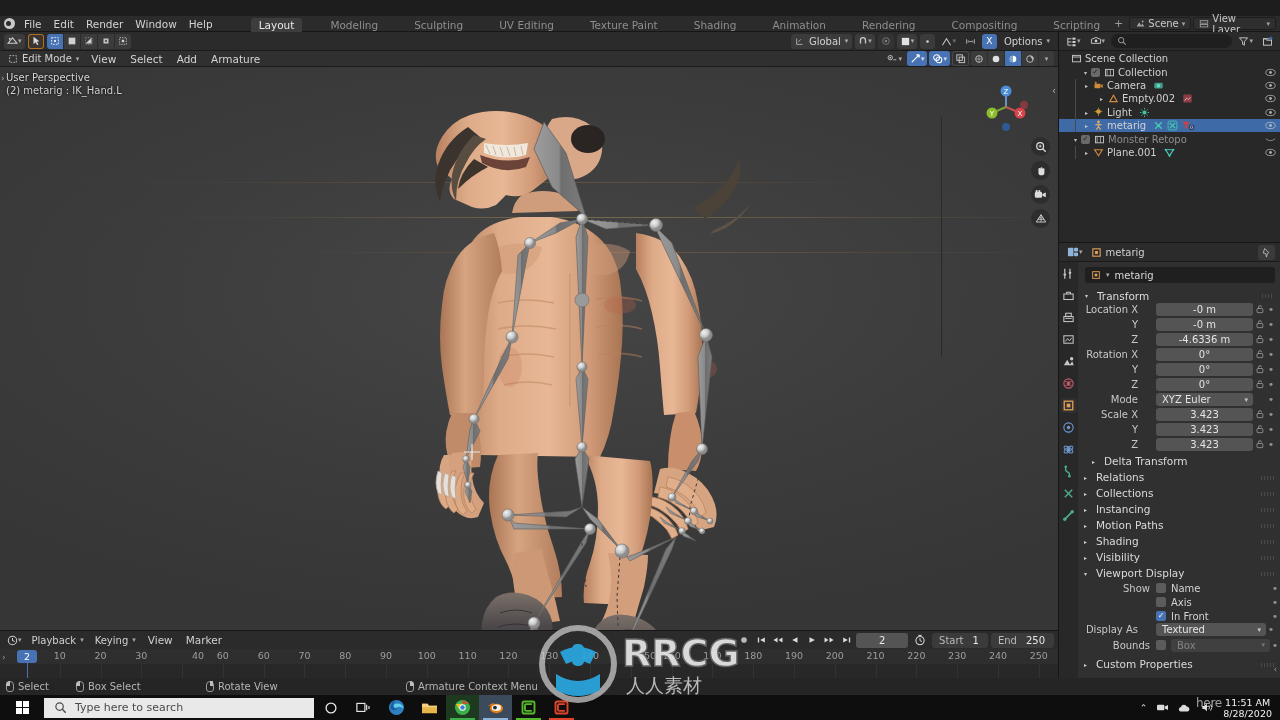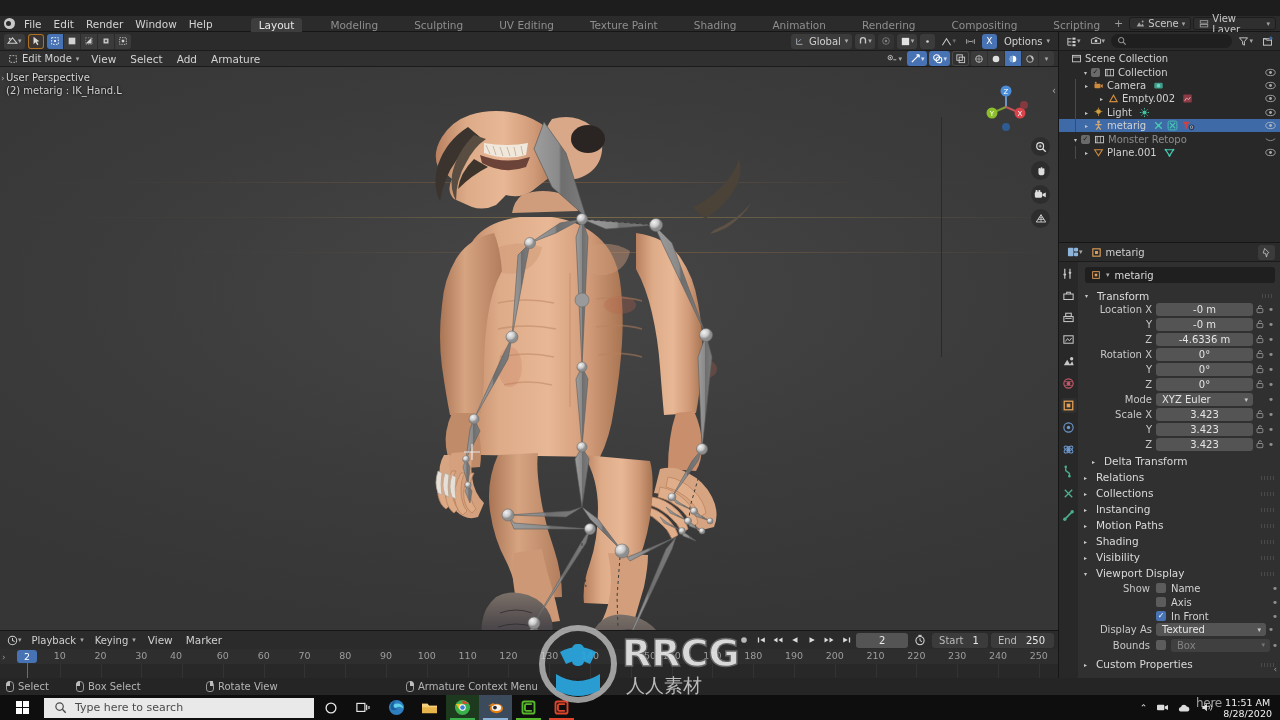--- a/index.html
+++ b/index.html
@@ -253,21 +253,21 @@
   .panel-head .gr {
     position: absolute; right: 6px; top: 6px; width: 12px; height: 4px;
     background-image: repeating-linear-gradient(90deg, #4a4a4a 0 1px, transparent 1px 3px);
   }
   .ptri { font-size: 6px; color: #c8c8c8; width: 8px; }
   .prow {
     height: 13px; display: flex; align-items: center; margin: 0 4px 2px 0;
     font-size: 10px;
   }
   .prow .plabel {
-    width: 78px; text-align: right; padding-right: 4px; color: #c7c7c7;
+    width: 78px; text-align: right; padding-right: 18px; color: #c7c7c7;
     white-space: nowrap; overflow: hidden;
   }
   .pval {
     flex: 1; height: 13px; background: #545454; border-radius: 3px;
     display: flex; align-items: center; justify-content: center;
     font-size: 10px; color: #e4e4e4; position: relative;
   }
   .pval.dropdown { justify-content: flex-start; padding-left: 6px; background: #545454; }
   .pval.dropdown .caret2 { position: absolute; right: 5px; font-size: 7px; opacity: .8; }
   .lockico { width: 13px; text-align: center; color: #9c9c9c; font-size: 9px; flex: 0 0 auto; }
@@ -924,21 +924,21 @@
         <span class="lbl">End</span>
         <span class="val">250</span>
       </div>
     </div>
   </div>
 
   <div class="tl-ruler" id="tl-ruler">
       <div class="tick" style="left: 59.7143px;">10</div>
       <div class="tick" style="left: 100.508px;">20</div>
       <div class="tick" style="left: 141.302px;">30</div>
-      <div class="tick" style="left: 176px;">40</div>
+      <div class="tick" style="left: 198px;">40</div>
       <div class="tick" style="left: 222.889px;">60</div>
       <div class="tick" style="left: 263.683px;">60</div>
       <div class="tick" style="left: 304.476px;">70</div>
       <div class="tick" style="left: 345.27px;">80</div>
       <div class="tick" style="left: 386.063px;">90</div>
       <div class="tick" style="left: 426.857px;">100</div>
       <div class="tick" style="left: 467.651px;">110</div>
       <div class="tick" style="left: 508.444px;">120</div>
       <div class="tick" style="left: 549.238px;">130</div>
       <div class="tick" style="left: 590.032px;">140</div>

